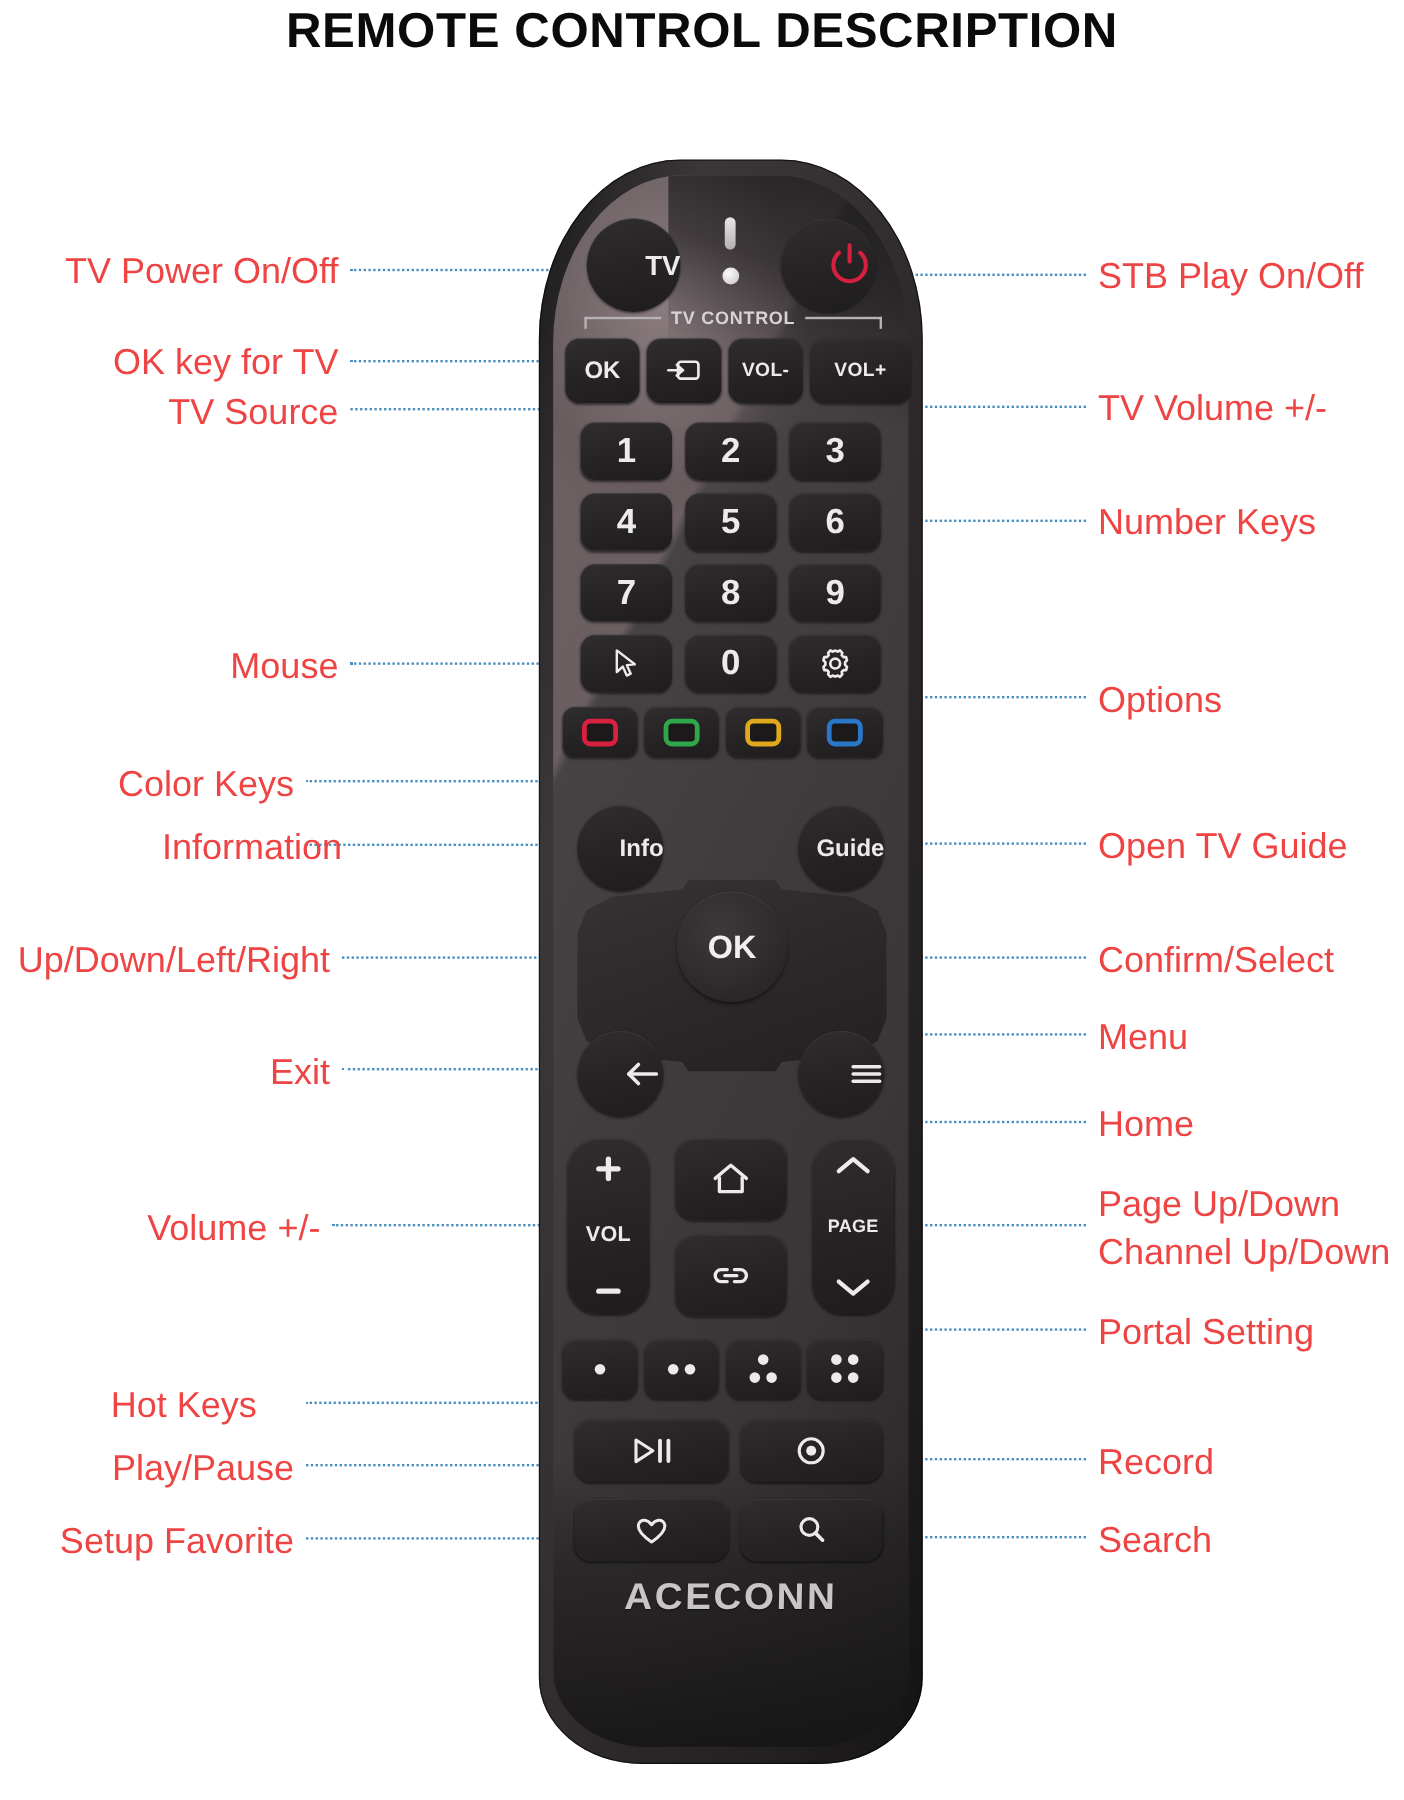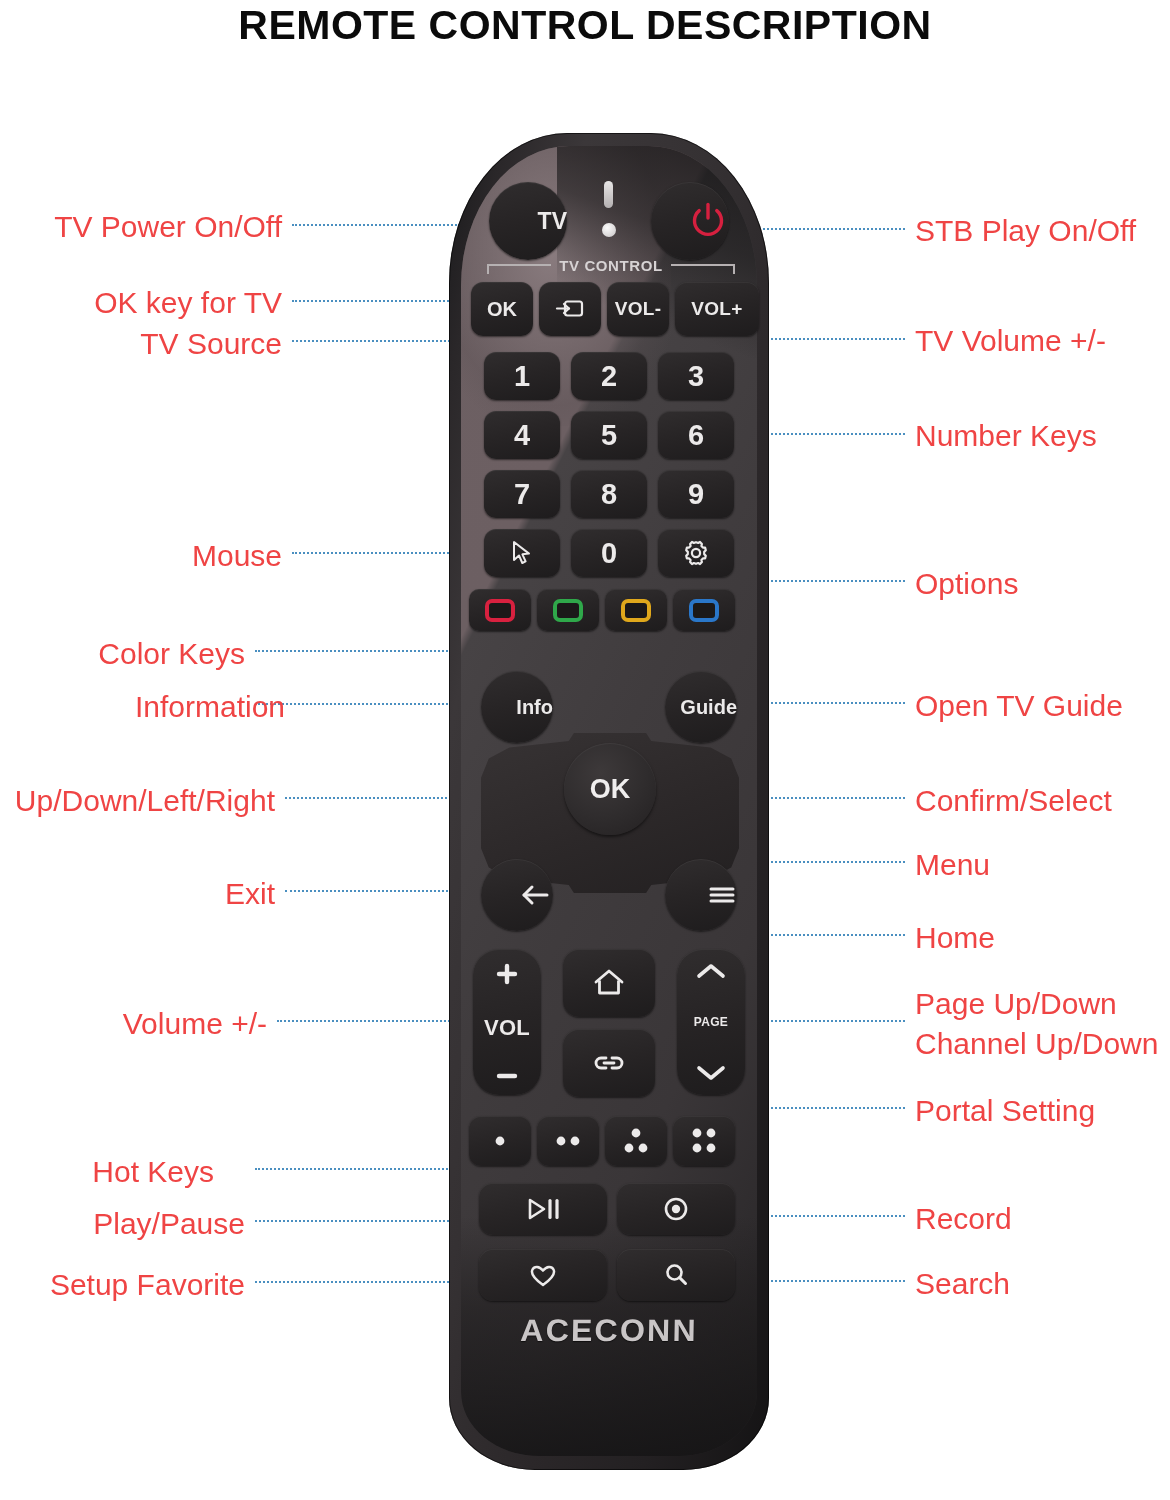--- a/index.html
+++ b/index.html
@@ -106,21 +106,21 @@
     border-radius: 12px;
     display: flex; align-items: center; justify-content: center;
     color: #eceaea;
     font-family: "Liberation Sans", sans-serif;
     box-shadow: 0 1px 2px rgba(0,0,0,.55),
                 inset 0 1px 0 rgba(255,255,255,.05);
     z-index: 3;
   }
   .key.round { border-radius: 50%; justify-content: flex-end; }
   .num { font-size: 29px; font-weight: bold; }
-  .small { font-size: 19px; font-weight: bold; letter-spacing: .3px; }
+  .small { font-size: 16px; font-weight: bold; letter-spacing: .3px; }
   .mid  { font-size: 20px; font-weight: bold; }
 
   
   #tvcontrol {
     position: absolute;
     left: 38px; top: 124px; width: 248px; height: 16px;
     z-index: 4;
   }
   #tvcontrol .bl, #tvcontrol .br {
     position: absolute; top: 7px; height: 10px;
@@ -435,21 +435,21 @@
 
   <div class="key" style="left:24px; top:816px; width:68px; height:146px; border-radius:26px; flex-direction:column; justify-content:space-between; padding:10px 0;">
     <span>
       <svg width="30" height="30" viewBox="0 0 30 30">
         <g stroke="#eceaea" stroke-width="4.4" stroke-linecap="round">
           <line x1="15" y1="7" x2="15" y2="23"></line>
           <line x1="7" y1="15" x2="23" y2="15"></line>
         </g>
       </svg>
     </span>
-    <span class="small" style="font-size:22px;">VOL</span>
+    <span class="small" style="font-size:18px;">VOL</span>
     <span>
       <svg width="30" height="18" viewBox="0 0 30 18">
         <line x1="7" y1="9" x2="23" y2="9" stroke="#eceaea" stroke-width="4.4" stroke-linecap="round"></line>
       </svg>
     </span>
   </div>
 
   <div class="key" style="left:114px; top:816px; width:92px; height:68px; border-radius:16px;">
     <span>
       <svg width="36" height="34" viewBox="0 0 36 34">
@@ -470,21 +470,21 @@
       </svg>
     </span>
   </div>
 
   <div class="key" style="left:228px; top:816px; width:68px; height:146px; border-radius:26px; flex-direction:column; justify-content:space-between; padding:12px 0;">
     <span>
       <svg width="34" height="20" viewBox="0 0 34 20">
         <polyline points="5,15 17,5 29,15" fill="none" stroke="#eceaea" stroke-width="3.6" stroke-linecap="round" stroke-linejoin="round"></polyline>
       </svg>
     </span>
-    <span class="small" style="font-size:12px;">PAGE</span>
+    <span class="small" style="font-size:15px;">PAGE</span>
     <span>
       <svg width="34" height="20" viewBox="0 0 34 20">
         <polyline points="5,5 17,15 29,5" fill="none" stroke="#eceaea" stroke-width="3.6" stroke-linecap="round" stroke-linejoin="round"></polyline>
       </svg>
     </span>
   </div>
 
   <div class="key" style="left:20px; top:983px; width:62px; height:50px;">
     <svg width="44" height="30" viewBox="0 0 44 30">
       <circle cx="22" cy="15" r="4.4" fill="#eceaea"></circle>

